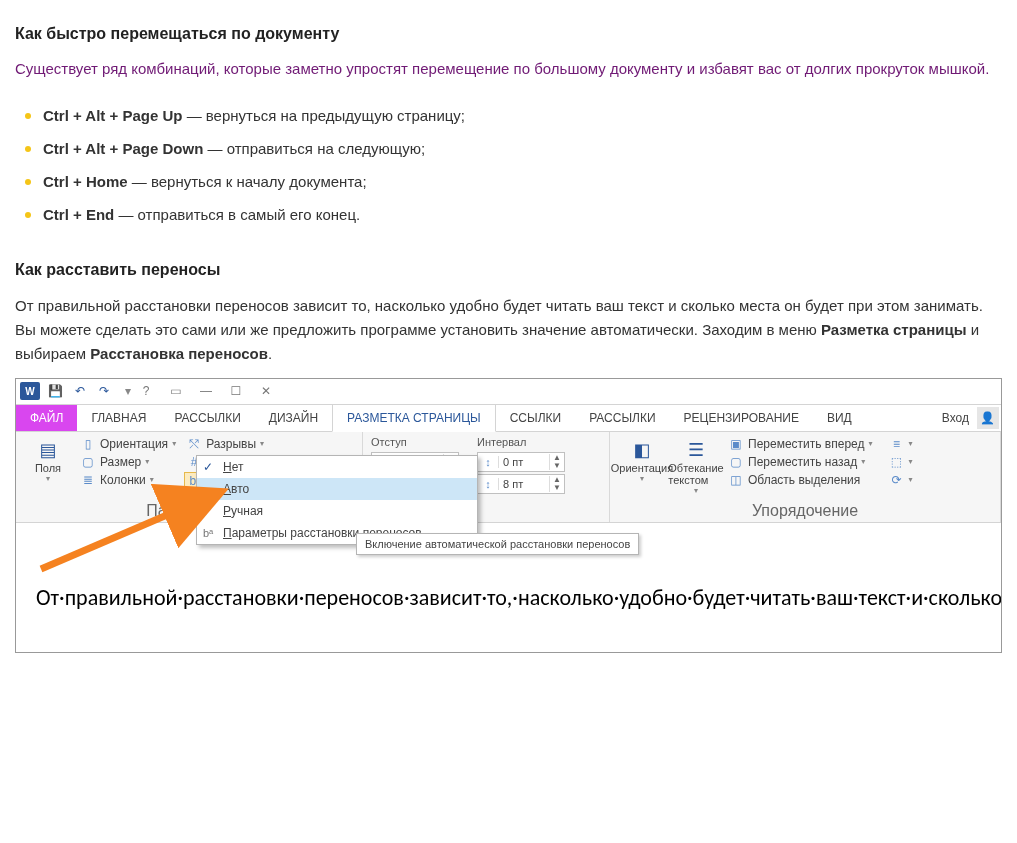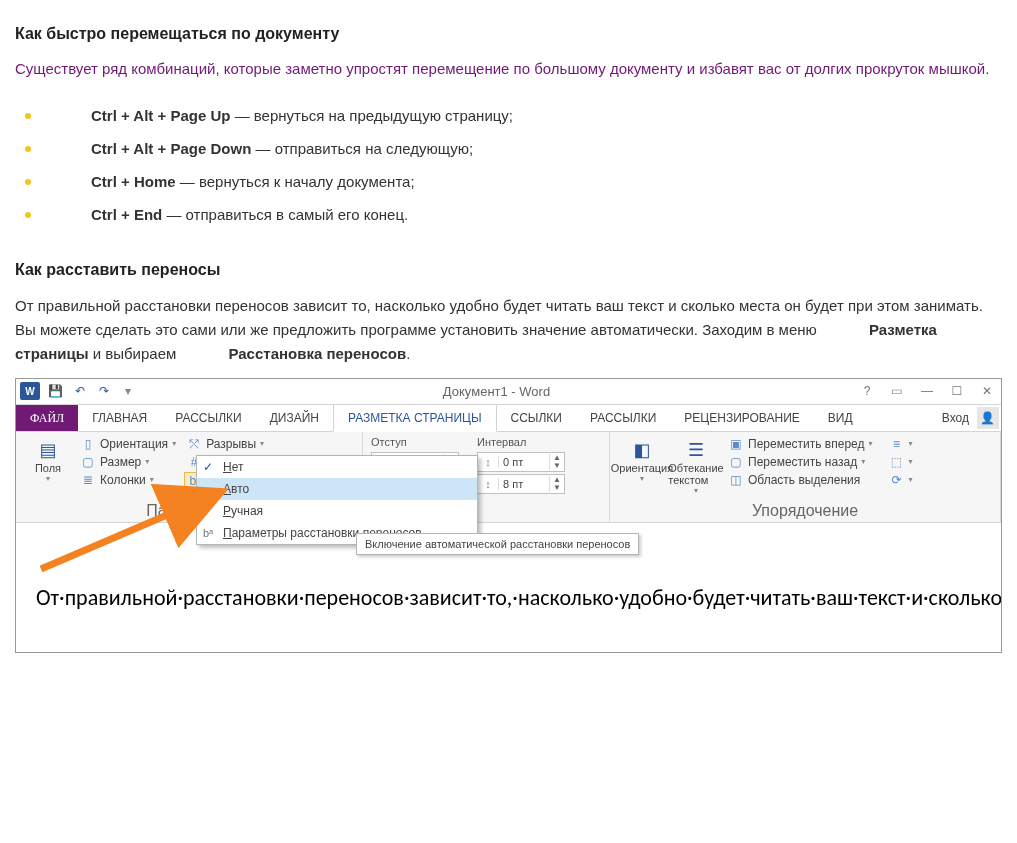--- a/index.html
+++ b/index.html
@@ -41,21 +41,21 @@
     height: 6px;
     background: #f5c518;
     border-radius: 50%;
   }
   ul.shortcuts b { font-weight: bold; }
   p.para {
     font-size: 15px;
     line-height: 1.6;
     margin: 0 0 12px 0;
   }
-  b { font-weight: bold; margin-left: 48px; }
+  b { font-weight: bold; }
 
   
   .word {
     border: 1px solid #999;
     width: 985px;
     font-family: 'Segoe UI', Tahoma, sans-serif;
     font-size: 12px;
     color: #444;
     background: #fff;
     position: relative;
@@ -88,24 +88,23 @@
     border-bottom: 1px solid #d4d4d4;
   }
   .ribbon-tabs .tab {
     padding: 0 14px;
     line-height: 26px;
     font-size: 12px;
     color: #444;
     cursor: pointer;
   }
   .ribbon-tabs .tab.file {
-    background: #701a75;
+    background: #d946ef;
     color: #fff;
     font-weight: normal;
-    font-family: Liberation Serif, serif;
   }
   .ribbon-tabs .tab.active {
     color: #2b579a;
     border: 1px solid #d4d4d4;
     border-bottom: 1px solid #fff;
     margin-bottom: -1px;
     background: #fff;
   }
   .ribbon-tabs .spacer { flex: 1; }
   .ribbon-tabs .login { padding: 0 8px; color: #444; }
@@ -228,21 +227,20 @@
 <div class="word">
 
   <div class="titlebar">
     <div class="qat">
       <div class="wlogo">W</div>
       <div class="icn">💾</div>
       <div class="icn">↶</div>
       <div class="icn">↷</div>
       <div class="icn" style="color:#888;">▾</div>
     </div>
-    <div class="title">Документ1 - Word</div>
     <div class="sysbtns">
       <span>?</span>
       <span>▭</span>
       <span>—</span>
       <span>☐</span>
       <span>✕</span>
     </div>
   </div>
 
   <div class="ribbon-tabs">

